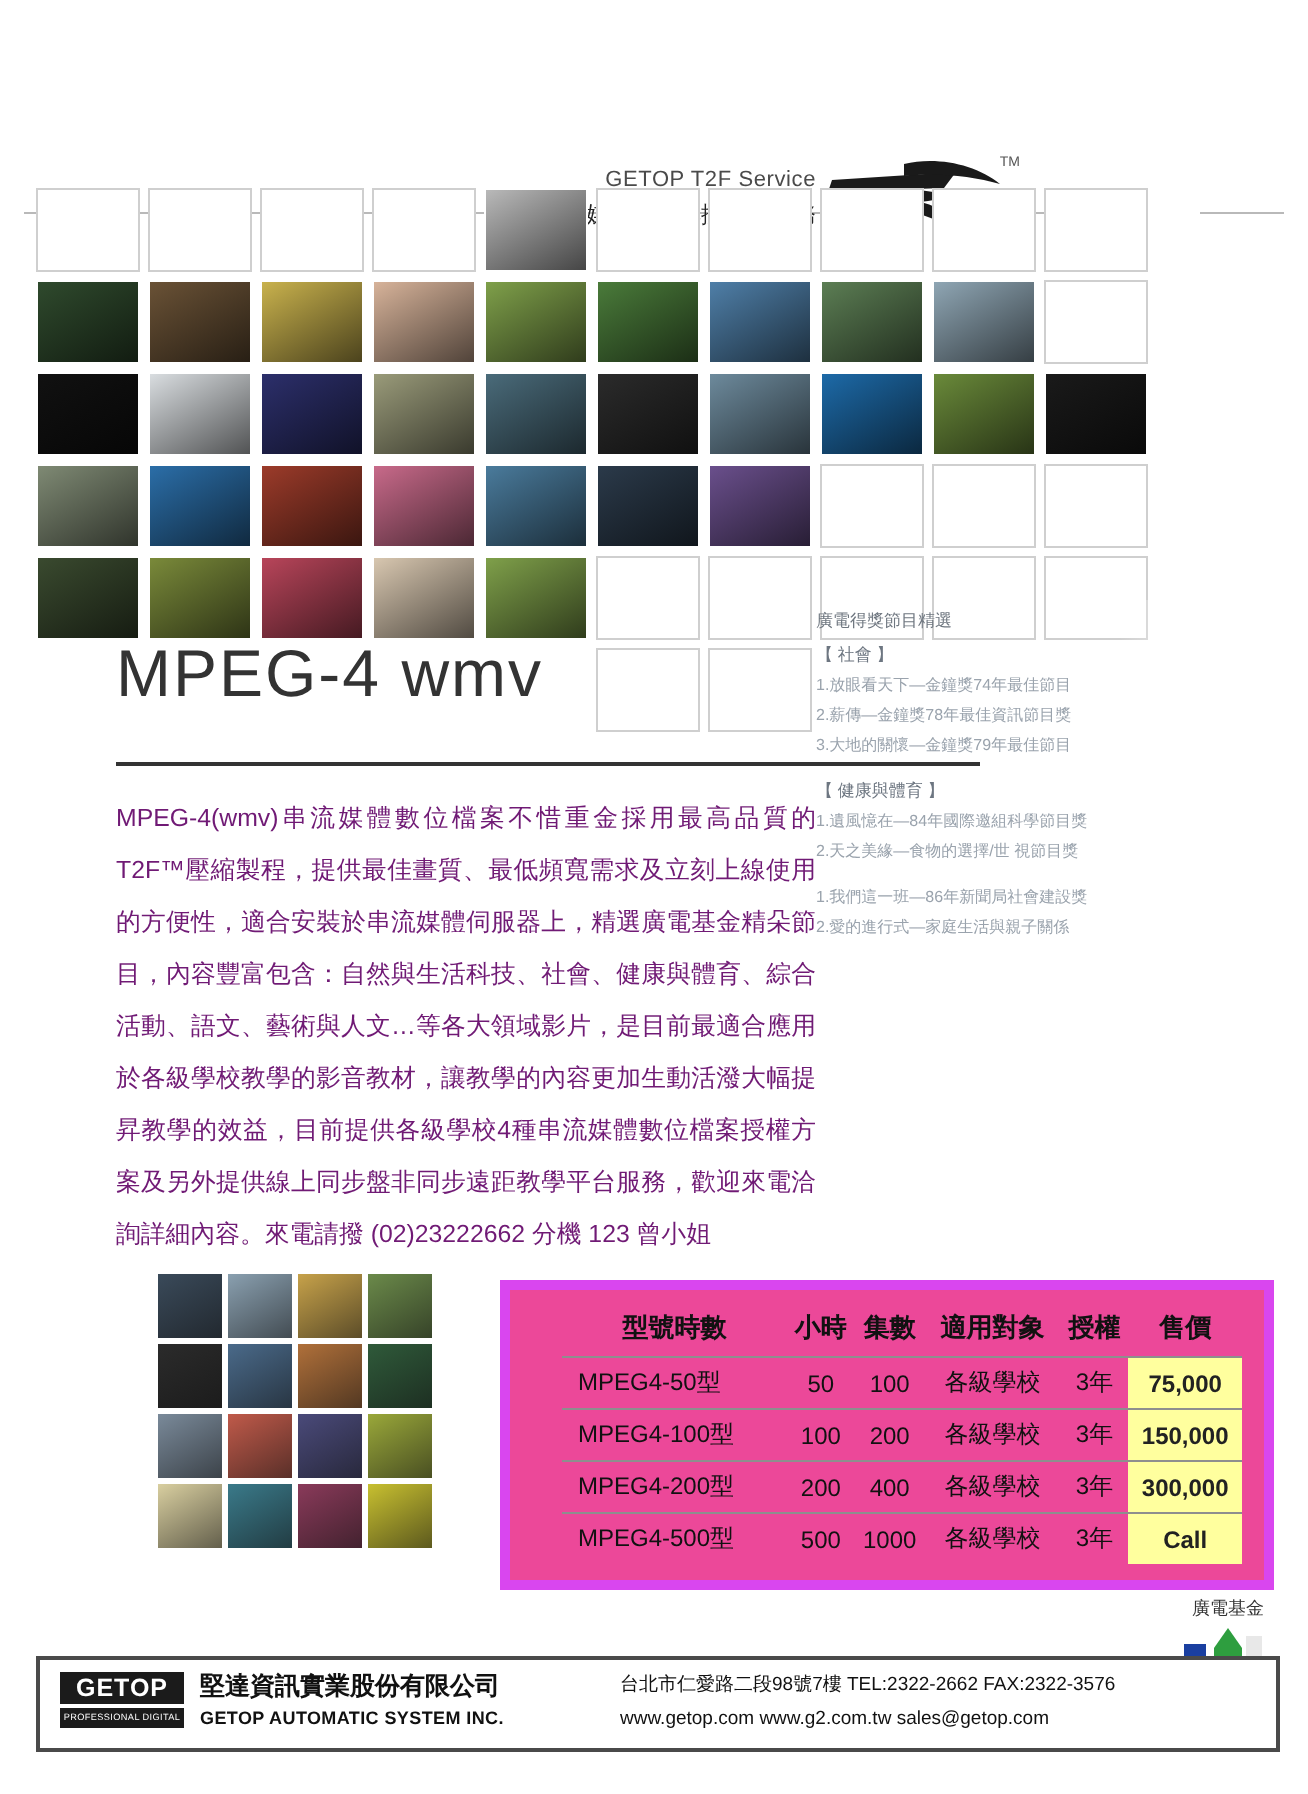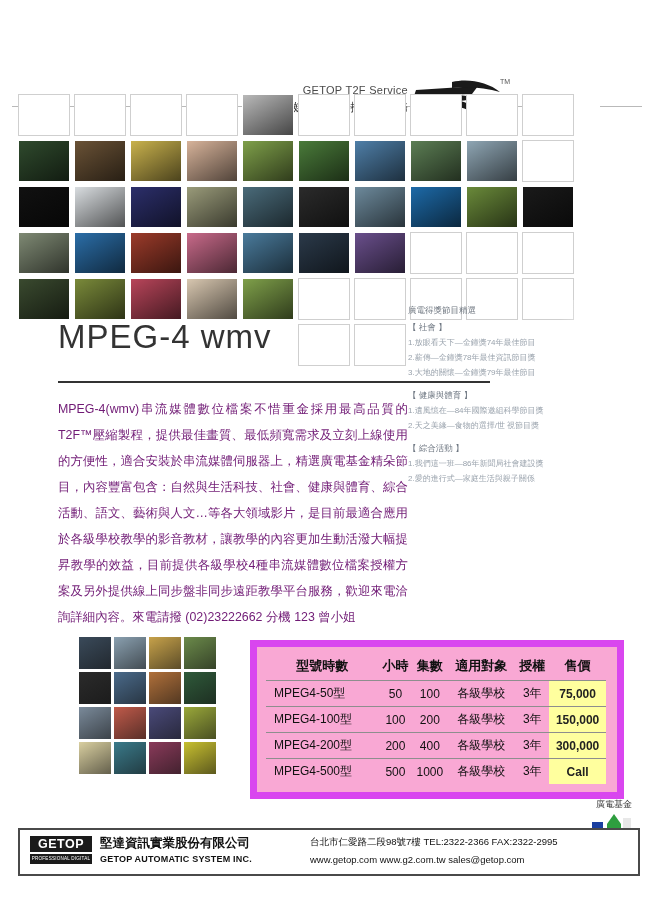--- a/index.html
+++ b/index.html
@@ -66,21 +66,21 @@
     background:linear-gradient(to right, rgba(255,255,255,0) 0%, rgba(255,255,255,.92) 60%, #fff 100%);
   }
 
   
   .mosaic{position:absolute;left:78px;top:636px;width:145px;height:145px;background:#fff;}
   .mcell{position:absolute;width:34px;height:34px;border:1px solid #fff;box-sizing:border-box;}
 
   
   .table-wrap{
     position:absolute;left:250px;top:640px;width:360px;height:145px;
-    border:7px solid #d946ef;background:#f9a8d4;
+    border:5px solid #d946ef;background:#ec4899;padding-left:17px;
   }
   table.price{border-collapse:collapse;width:340px;margin:8px 0 0 9px;font-size:12px;color:#111;}
   table.price th{font-weight:bold;font-size:13px;padding:2px 0 5px 0;text-align:center;}
   table.price td{padding:4px 0;text-align:center;border-top:1px solid #8e8e8e;font-size:12px;}
   table.price td.model{text-align:left;padding-left:8px;}
   td.price-cell{background:#ffff9e;font-weight:bold;color:#222;}
   .shadow-r{position:absolute;left:611px;top:646px;width:4px;height:145px;background:#bdbdbd;}
   .shadow-b{position:absolute;left:254px;top:786px;width:360px;height:4px;background:#bdbdbd;}
 
   
@@ -260,21 +260,20 @@
           <div class="ln">1.放眼看天下—金鐘獎74年最佳節目</div>
           <div class="ln">2.薪傳—金鐘獎78年最佳資訊節目獎</div>
           <div class="ln">3.大地的關懷—金鐘獎79年最佳節目</div>
         </div>
         <div class="grp">
           <div class="grp-h">【 健康與體育 】</div>
           <div class="ln">1.遺風憶在—84年國際邀組科學節目獎</div>
           <div class="ln">2.天之美緣—食物的選擇/世 視節目獎</div>
         </div>
         <div class="grp">
-          <div class="grp-h">【 綜合活動 】</div>
           <div class="ln">1.我們這一班—86年新聞局社會建設獎</div>
           <div class="ln">2.愛的進行式—家庭生活與親子關係</div>
         </div>
       </div>
   </div>
   <div class="fade"></div>
 
   <div class="mosaic">
       <div class="mcell" style="left: 0px; top: 0px; background: linear-gradient(150deg, rgb(58, 74, 90) 0%, rgb(17, 17, 17) 170%);"></div>
       <div class="mcell" style="left: 35px; top: 0px; background: linear-gradient(150deg, rgb(138, 160, 176) 0%, rgb(17, 17, 17) 170%);"></div>
@@ -354,17 +353,17 @@
       <path d="M19 32 L19 18 L25 18 L25 32 Z" fill="#ffffff"></path>
       <rect x="31" y="6" width="8" height="28" fill="#e8e8e8"></rect>
     </svg>
   </div>
 
   <div class="footer">
     <div class="getop">GETOP</div>
     <div class="getop-sub">PROFESSIONAL DIGITAL VIDEO</div>
     <div class="co-cn">堅達資訊實業股份有限公司</div>
     <div class="co-en">GETOP AUTOMATIC SYSTEM INC.</div>
-    <div class="addr">台北市仁愛路二段98號7樓 TEL:2322-2366 FAX:2322-2995</div>
+    <div class="addr">台北市仁愛路二段98號7樓 TEL:2322-2662 FAX:2322-3576</div>
     <div class="web">www.getop.com    www.g2.com.tw    sales@getop.com</div>
   </div>
 
 </div>
 
 </body></html>

